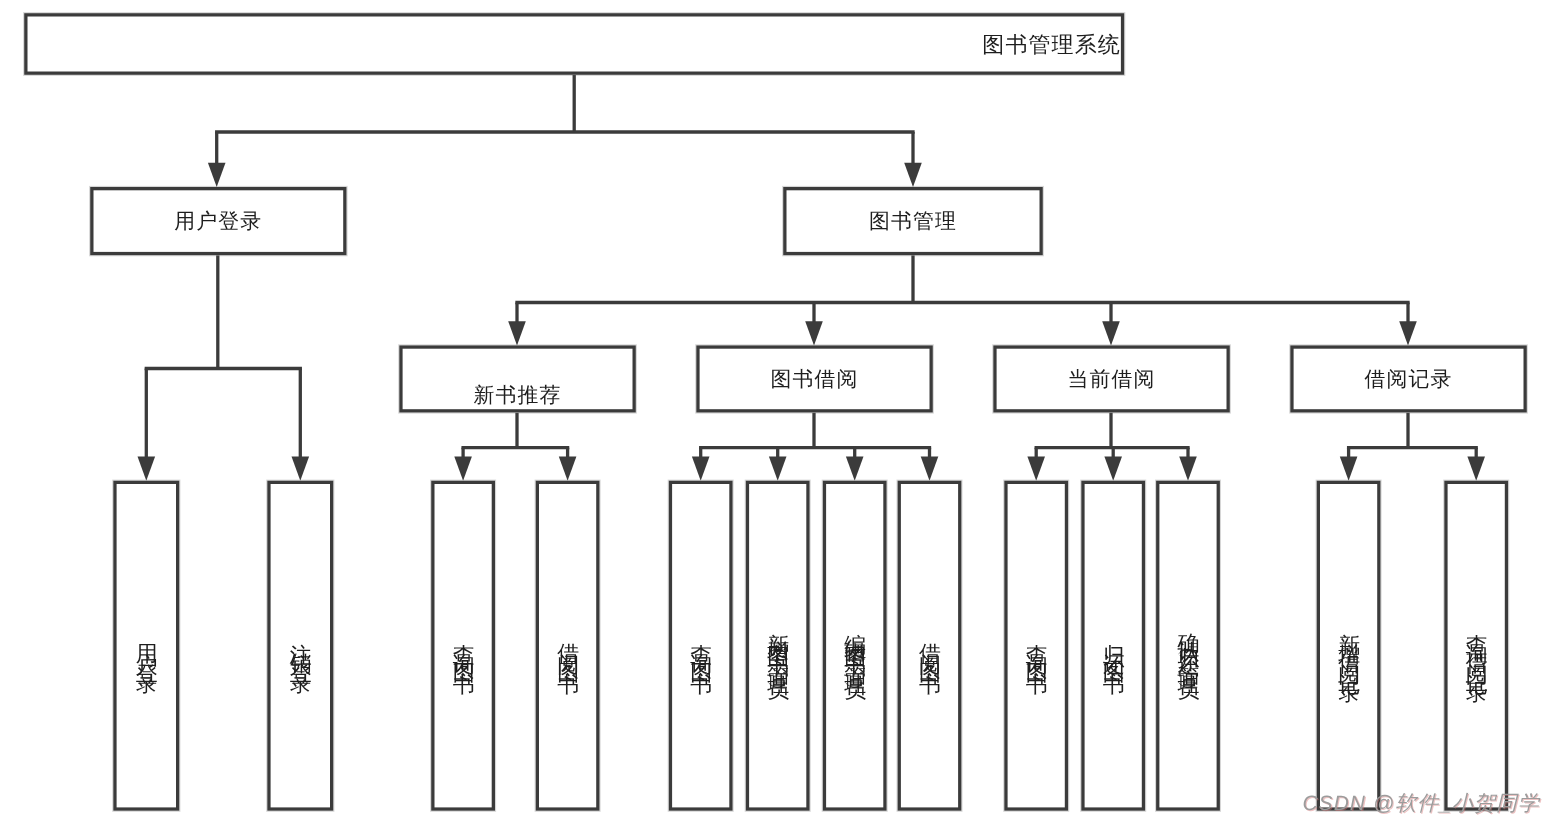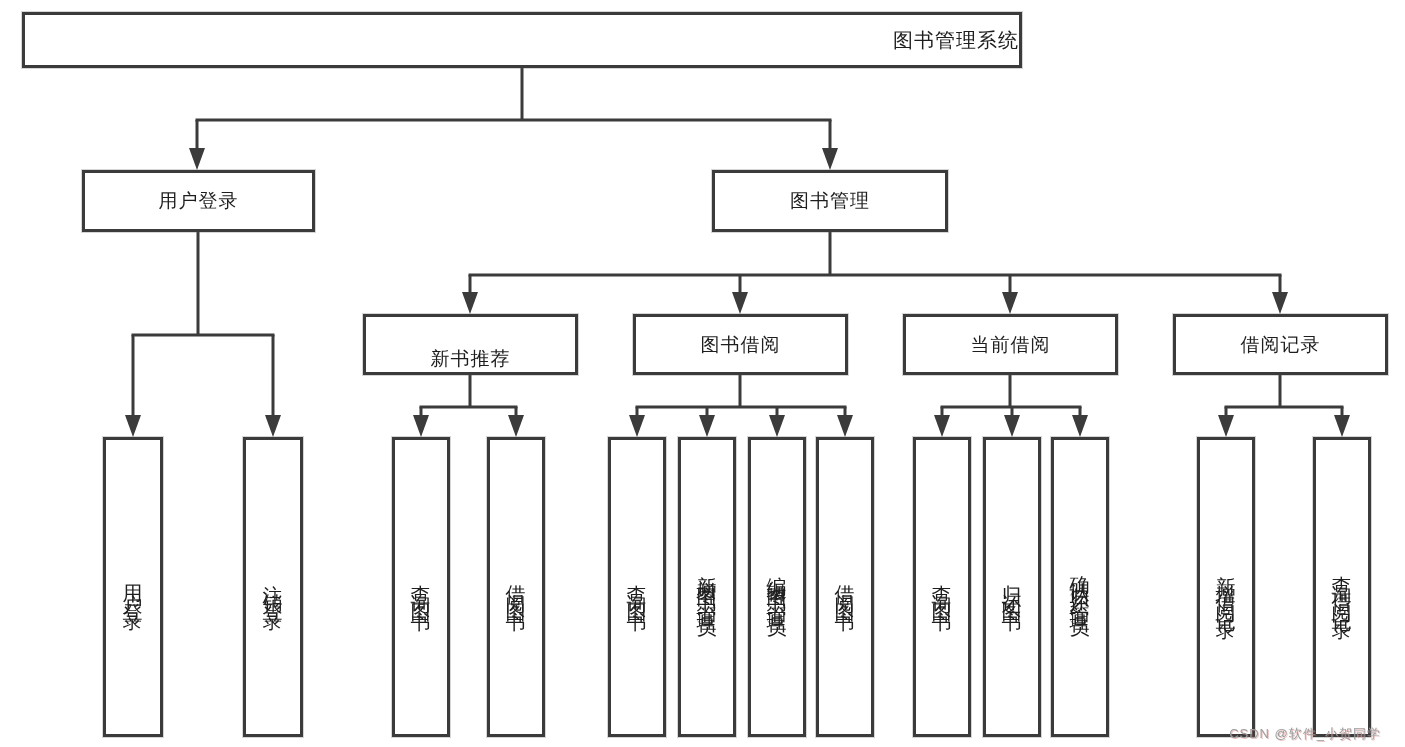--- a/index.html
+++ b/index.html
@@ -28,26 +28,27 @@
   .node.root span{font-size:20px;}
   .node.v span{
     writing-mode:vertical-rl;
     text-orientation:mixed;
     font-size:20px;
     letter-spacing:9px;
     line-height:1;
   }
   #watermark{
     position:absolute;
-    right:24px;bottom:4px;
-    font-size:13px;
+    right:5px;bottom:4px;
+    font-size:19px;
     color:#9c9c9c;
     letter-spacing:1px;
     text-shadow:1px 1px 0 rgba(214,120,120,.45);
     white-space:nowrap;
+    font-style:italic;
   }
 </style>
 </head>
 <body>
 
 <div id="canvas">
   <svg id="connector-layer" viewBox="0 0 1405 747" xmlns="http://www.w3.org/2000/svg">
       <g>
         <line x1="522" y1="68" x2="522" y2="120" stroke="#3b3b3b" stroke-width="3"></line>
         <line x1="195.5" y1="120" x2="831.5" y2="120" stroke="#3b3b3b" stroke-width="3"></line>

